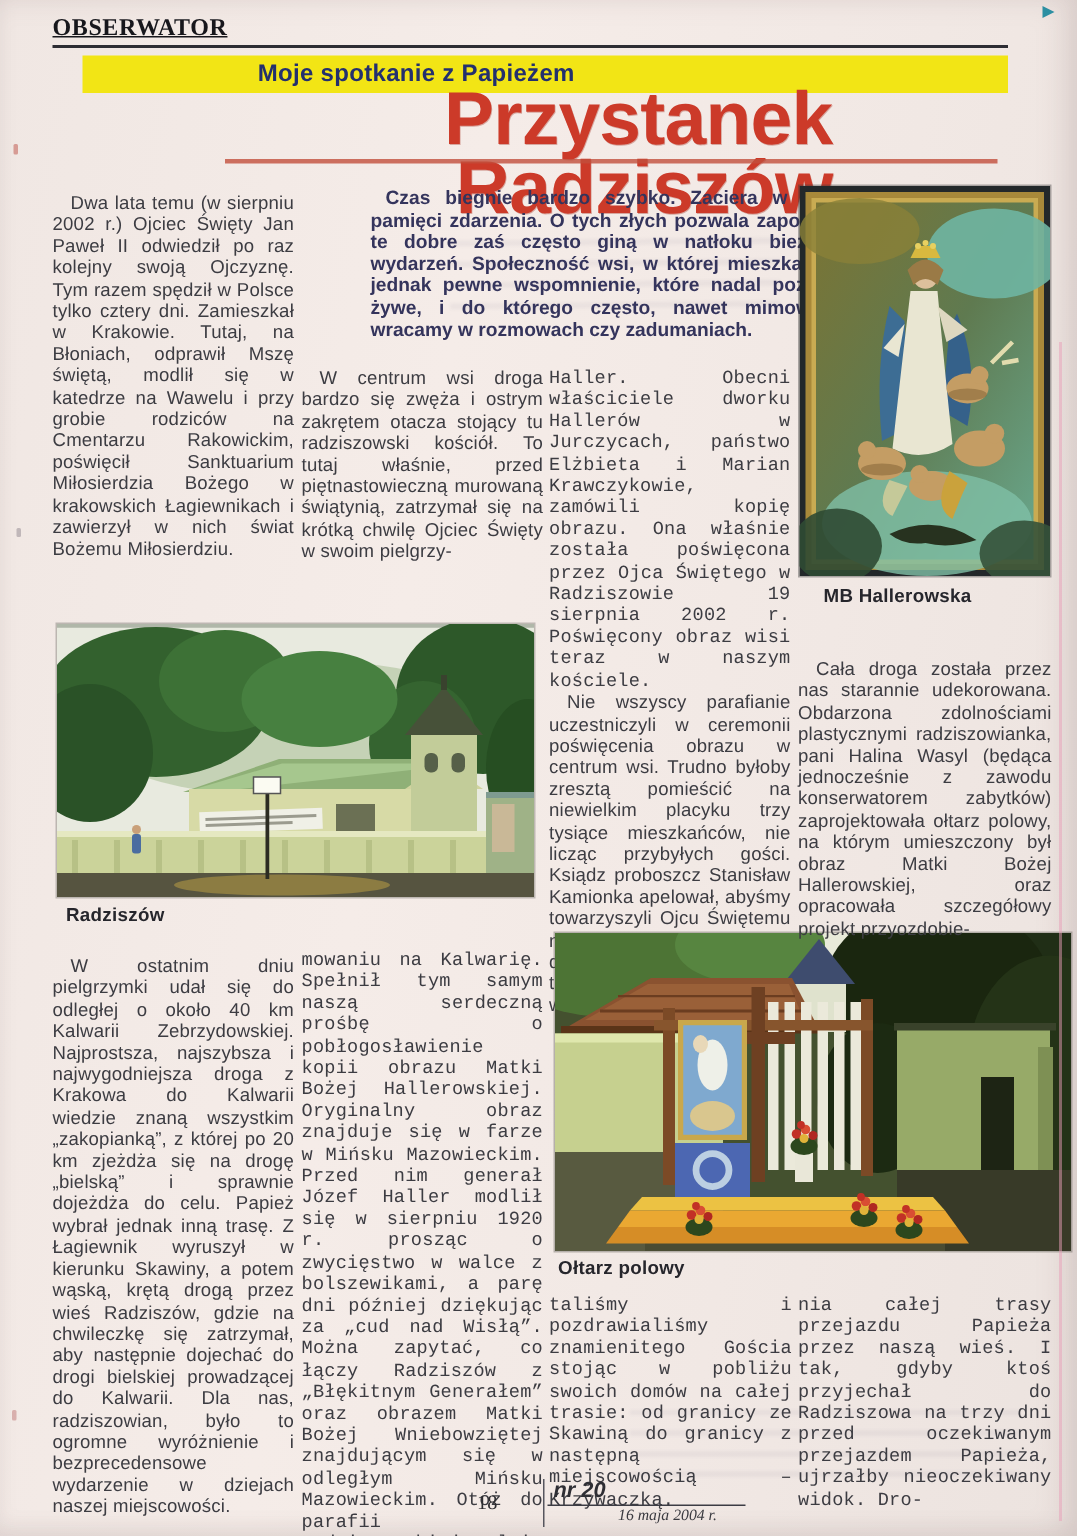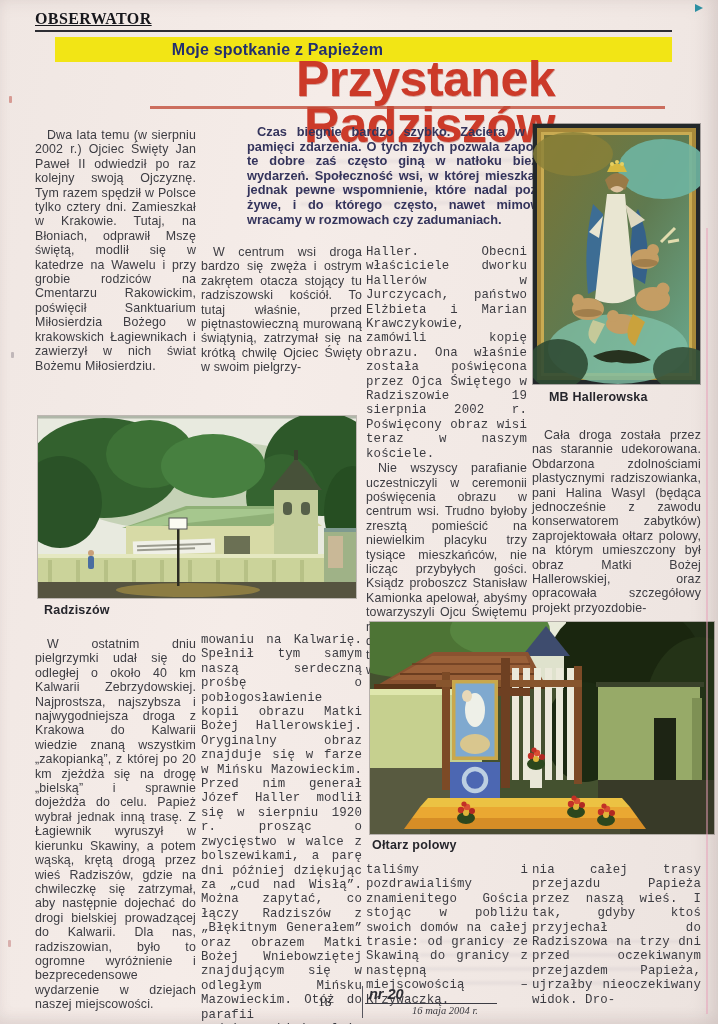--- a/index.html
+++ b/index.html
@@ -24,21 +24,21 @@
   .col{position:absolute;text-align:justify;font-size:12.4px;line-height:14.4px;
     letter-spacing:.15px;color:#3c3c42;}
   .col p{margin:0;text-indent:12px;}
   .col p.cont{text-indent:0;font-family:Liberation Mono, monospace;}
   #col1a{left:35px;top:128px;width:161px;}
   #col1b{left:35px;top:637px;width:161px;}
   #col2a{left:201px;top:245px;width:161px;}
   #col2b{left:201px;top:633px;width:161px;}
   #col3a{left:366px;top:245px;width:161px;}
   #col3b{left:366px;top:863px;width:162px;}
-  #col4a{left:532px;top:428px;width:169px;}
+  #col4a{left:532px;top:439px;width:169px;}
   #col4b{left:532px;top:863px;width:169px;}
   figure.photo{position:absolute;margin:0;padding:0;}
   figure.photo svg{display:block;width:100%;height:100%;}
   #photo-radziszow{left:38px;top:416px;width:318px;height:182px;box-shadow:0 0 0 1px rgba(90,90,80,.35);}
   #photo-mb{left:533px;top:124px;width:167px;height:260px;box-shadow:0 0 0 1px rgba(60,60,60,.4);}
   #photo-oltarz{left:370px;top:622px;width:344px;height:212px;box-shadow:0 0 0 1px rgba(70,70,60,.35);}
   .caption{position:absolute;font-weight:bold;font-size:12.5px;color:#26262c;letter-spacing:.2px;}
   #caption-radziszow{left:44px;top:603px;}
   #caption-mb{left:549px;top:390px;}
   #caption-oltarz{left:372px;top:838px;}

